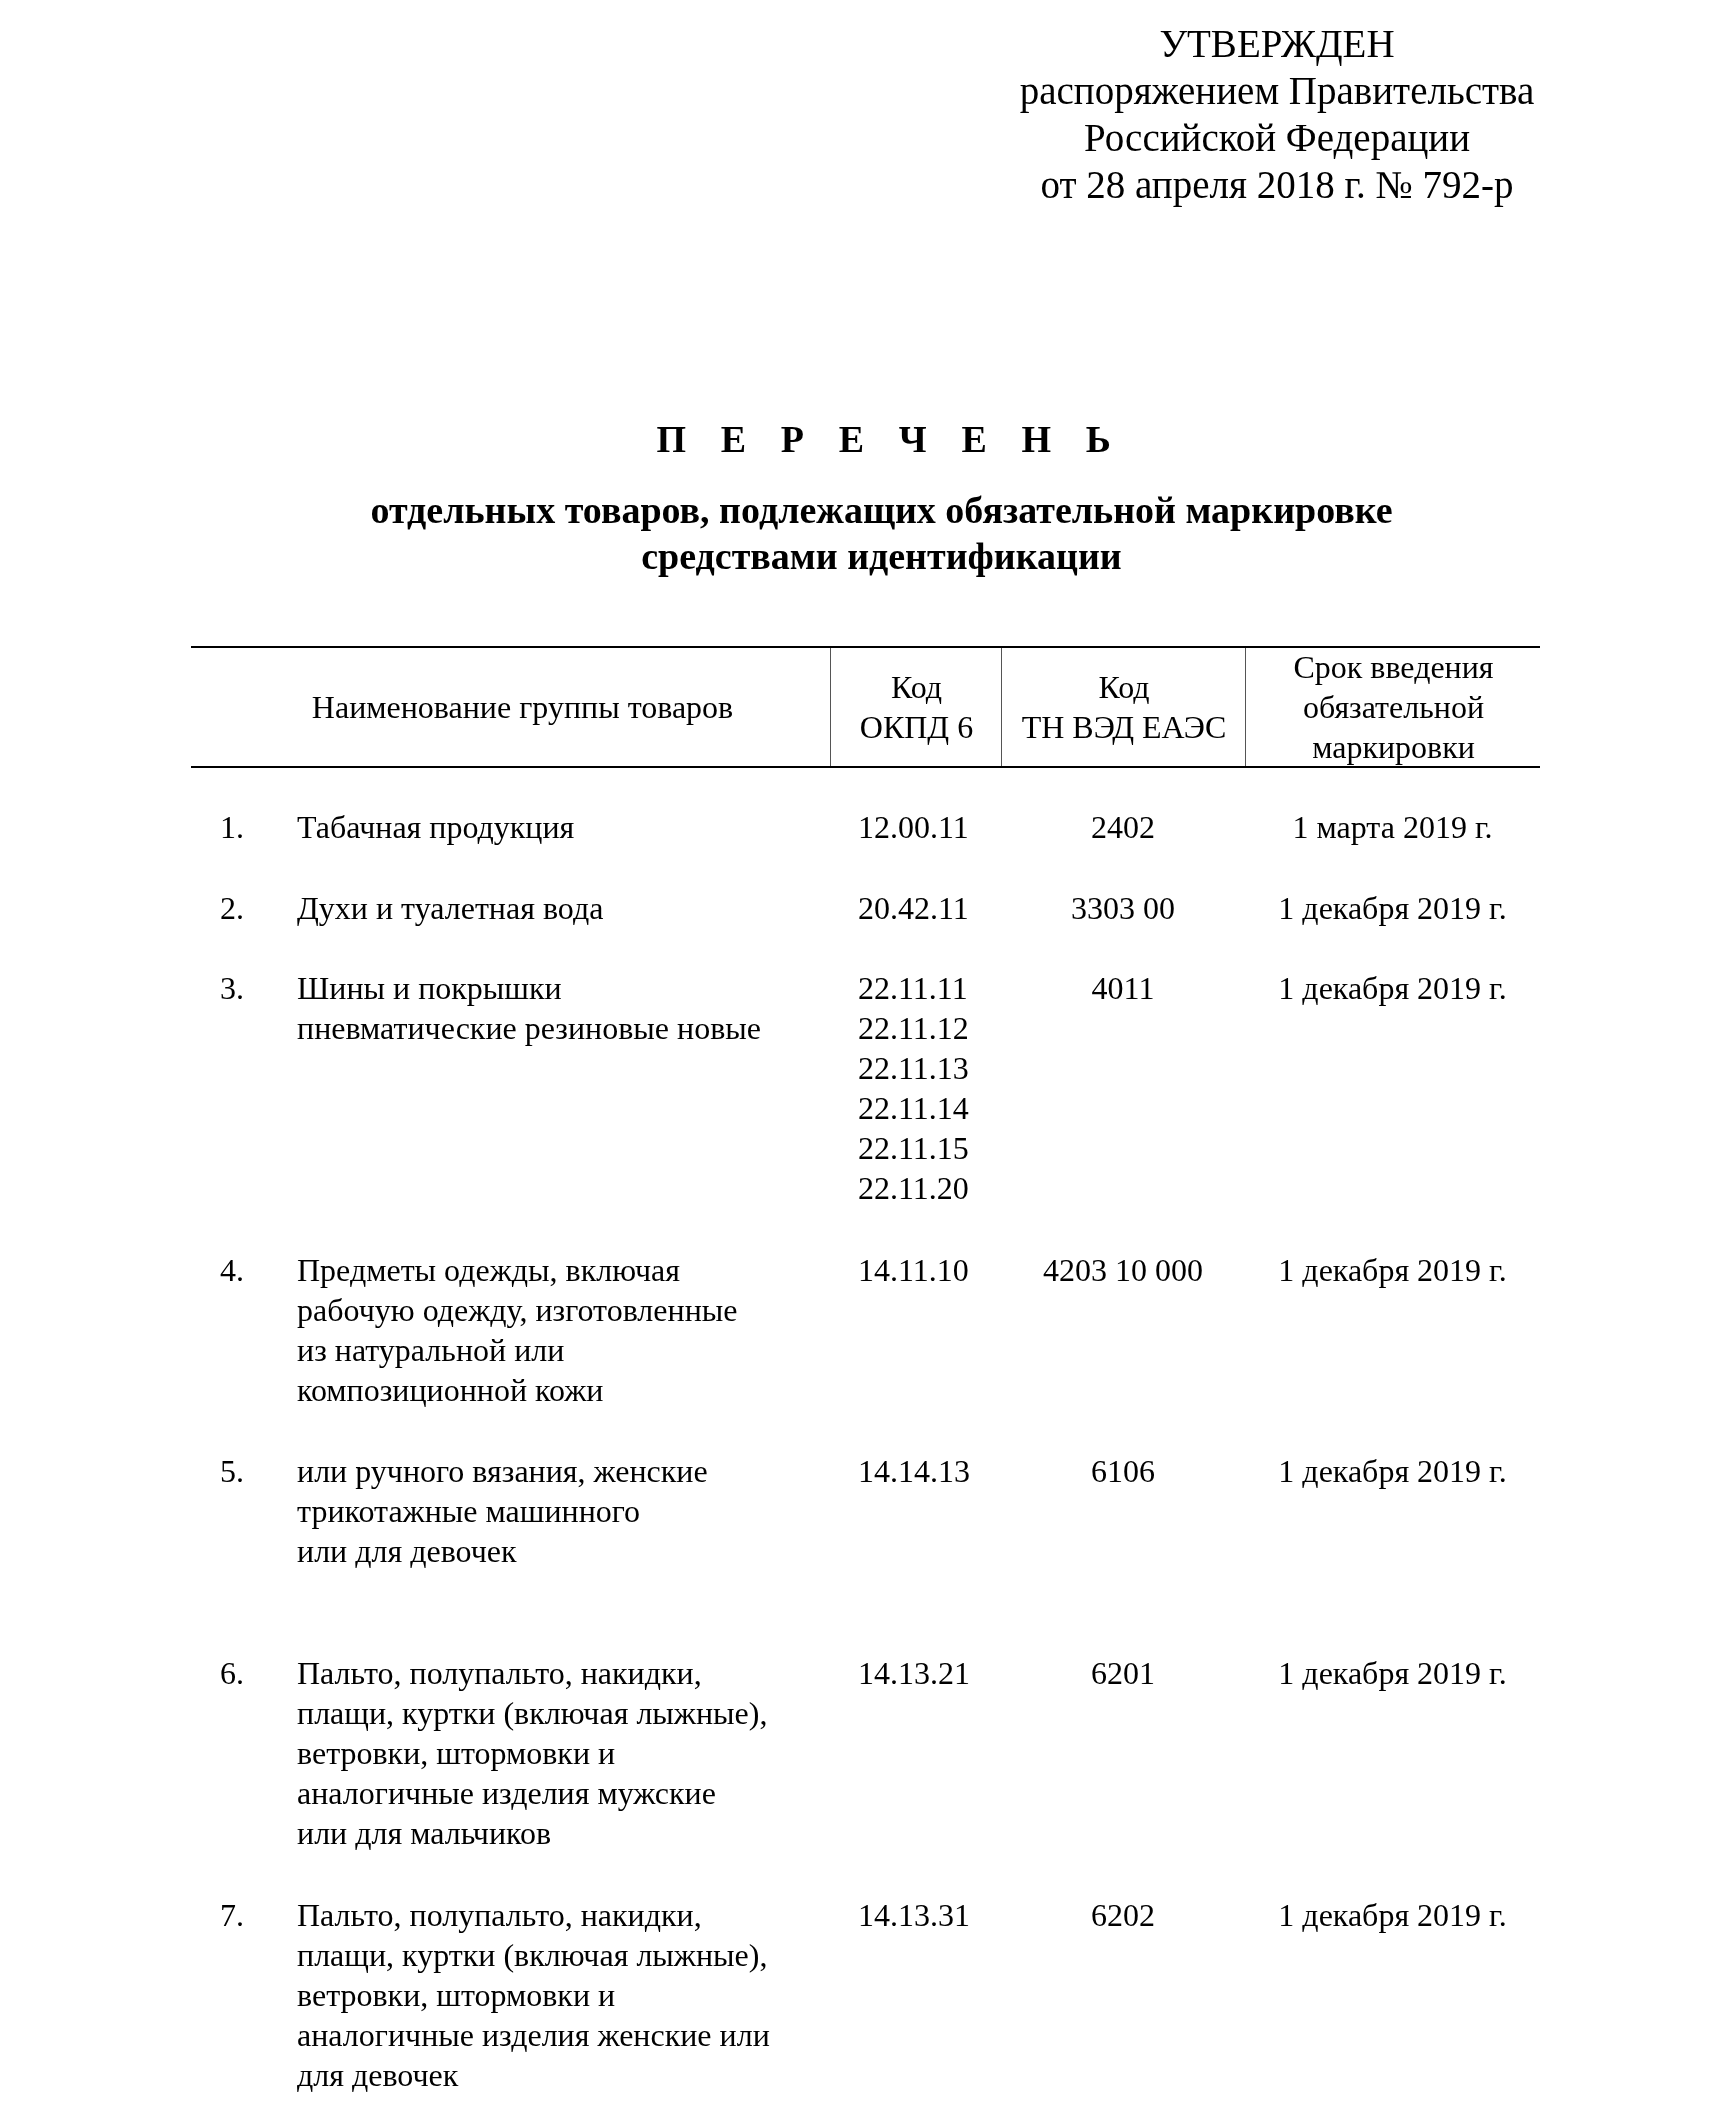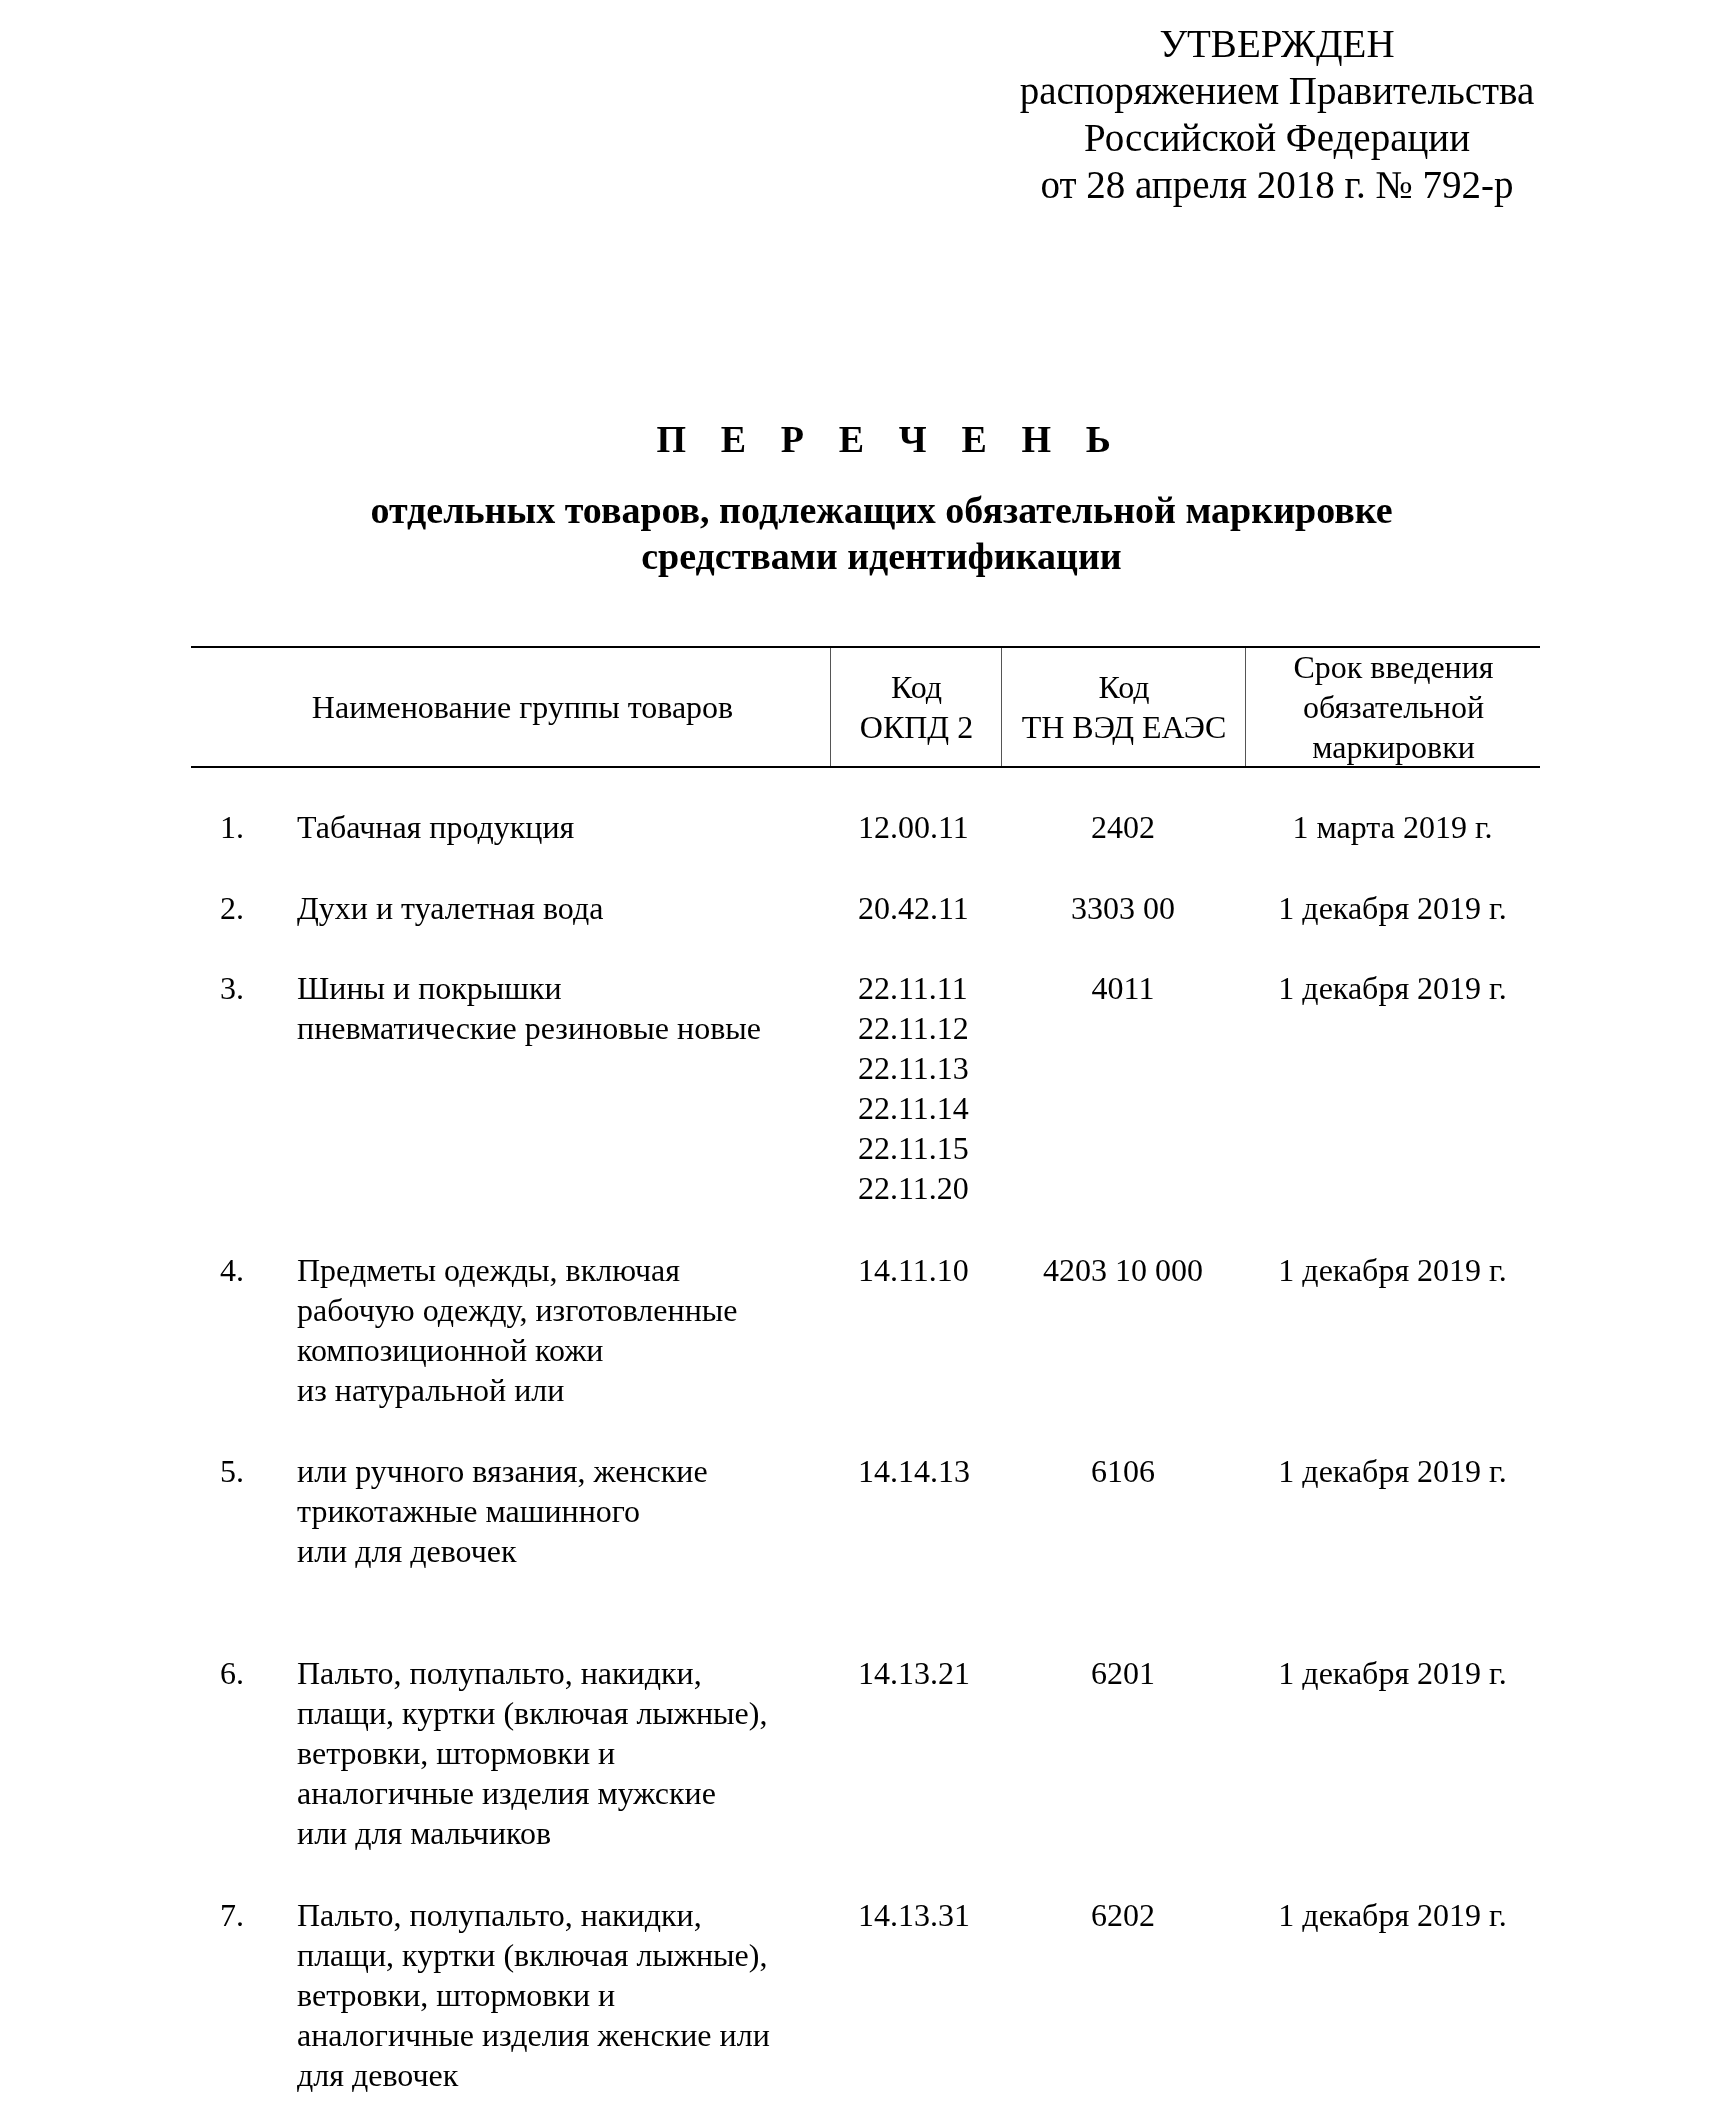--- a/index.html
+++ b/index.html
@@ -63,21 +63,21 @@
   <div>отдельных товаров, подлежащих обязательной маркировке</div>
   <div>средствами идентификации</div>
 </div>
 
 <div class="thead">
   <div class="th c1">
     <div>Наименование группы товаров</div>
   </div>
   <div class="th c2">
     <div>Код</div>
-    <div>ОКПД 2</div>
+    <div>ОКПД 6</div>
   </div>
   <div class="th c3">
     <div>Код</div>
     <div>ТН ВЭД ЕАЭС</div>
   </div>
   <div class="th c4">
     <div>Срок введения</div>
     <div>обязательной</div>
     <div>маркировки</div>
   </div>
@@ -123,22 +123,22 @@
   </div>
   <div class="tnved">4011</div>
   <div class="date">1 декабря 2019 г.</div>
 </div>
 
 <div class="row" style="top:1250px;">
   <div class="num">4.</div>
   <div class="name">
     <div>Предметы одежды, включая</div>
     <div>рабочую одежду, изготовленные</div>
+    <div>из натуральной или</div>
     <div>композиционной кожи</div>
-    <div>из натуральной или</div>
   </div>
   <div class="okpd">
     <div>14.11.10</div>
   </div>
   <div class="tnved">4203 10 000</div>
   <div class="date">1 декабря 2019 г.</div>
 </div>
 
 <div class="row" style="top:1451px;">
   <div class="num">5.</div>

